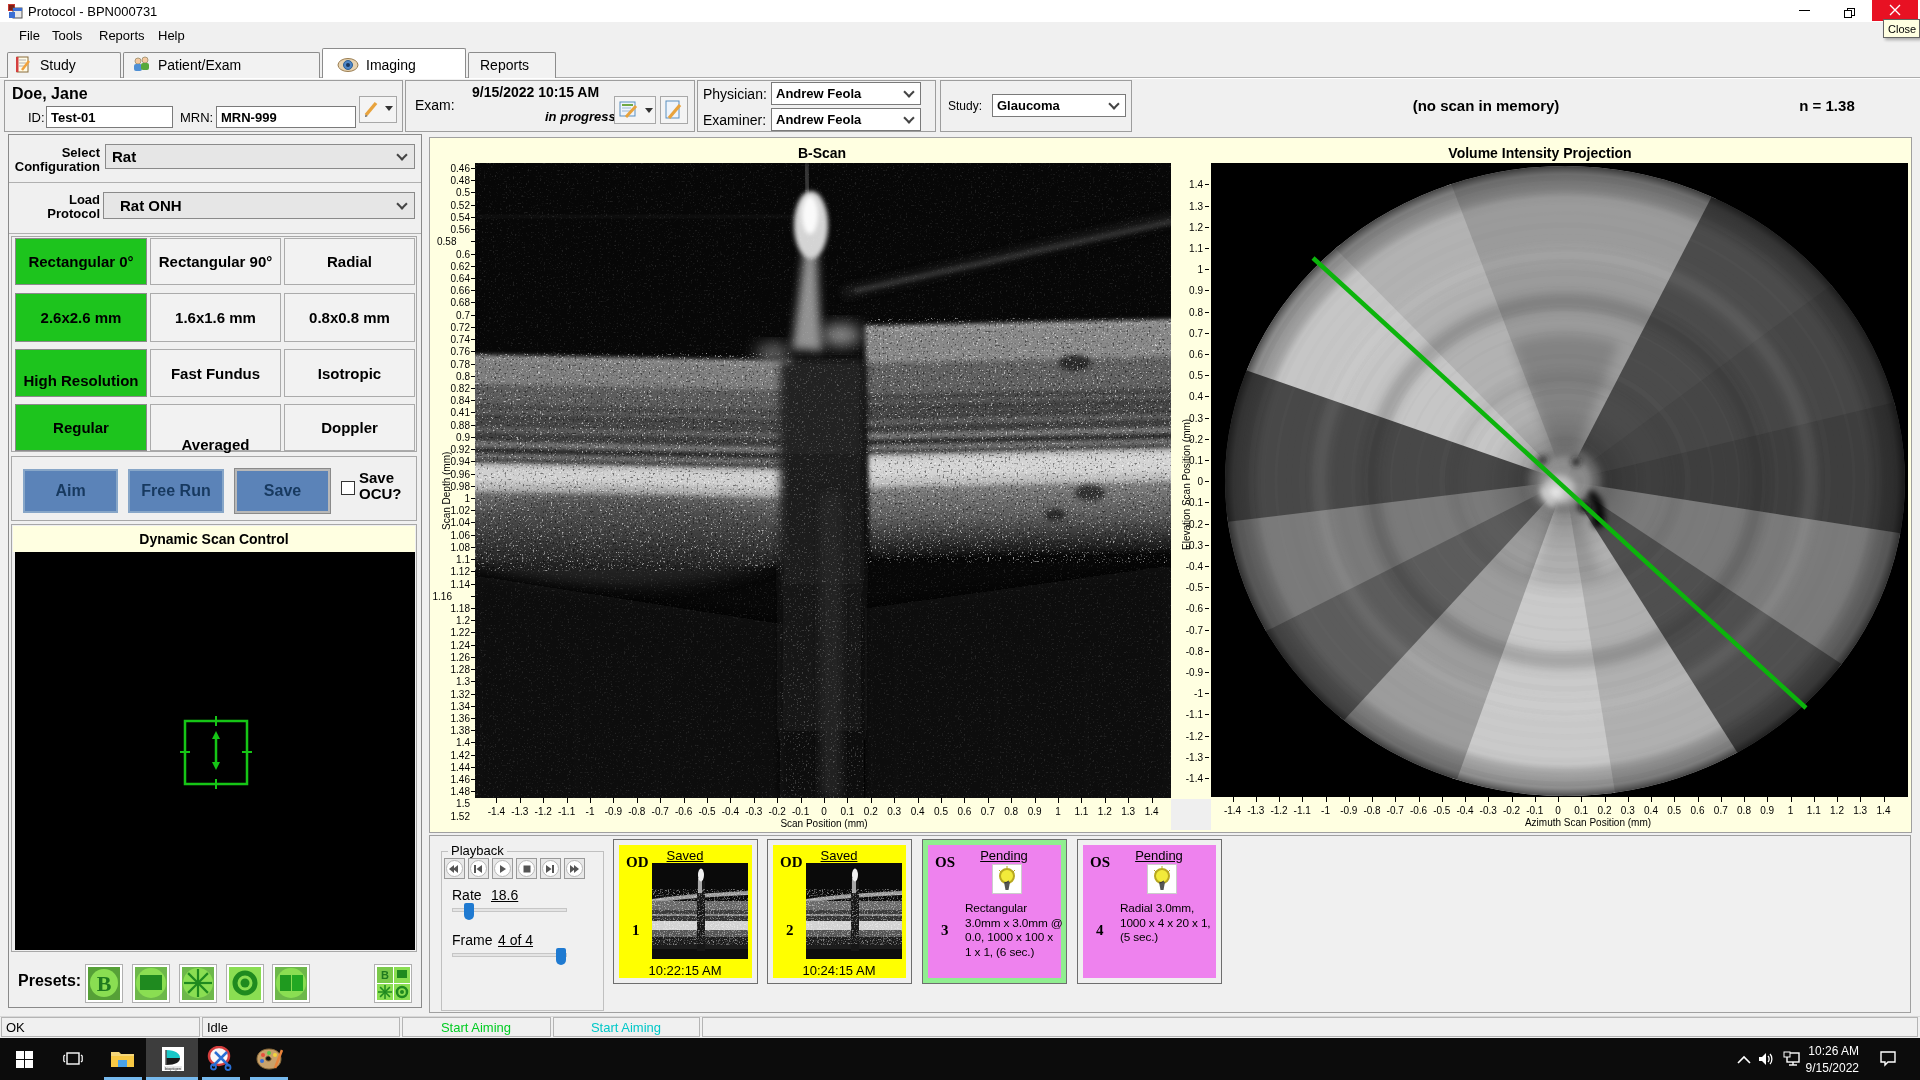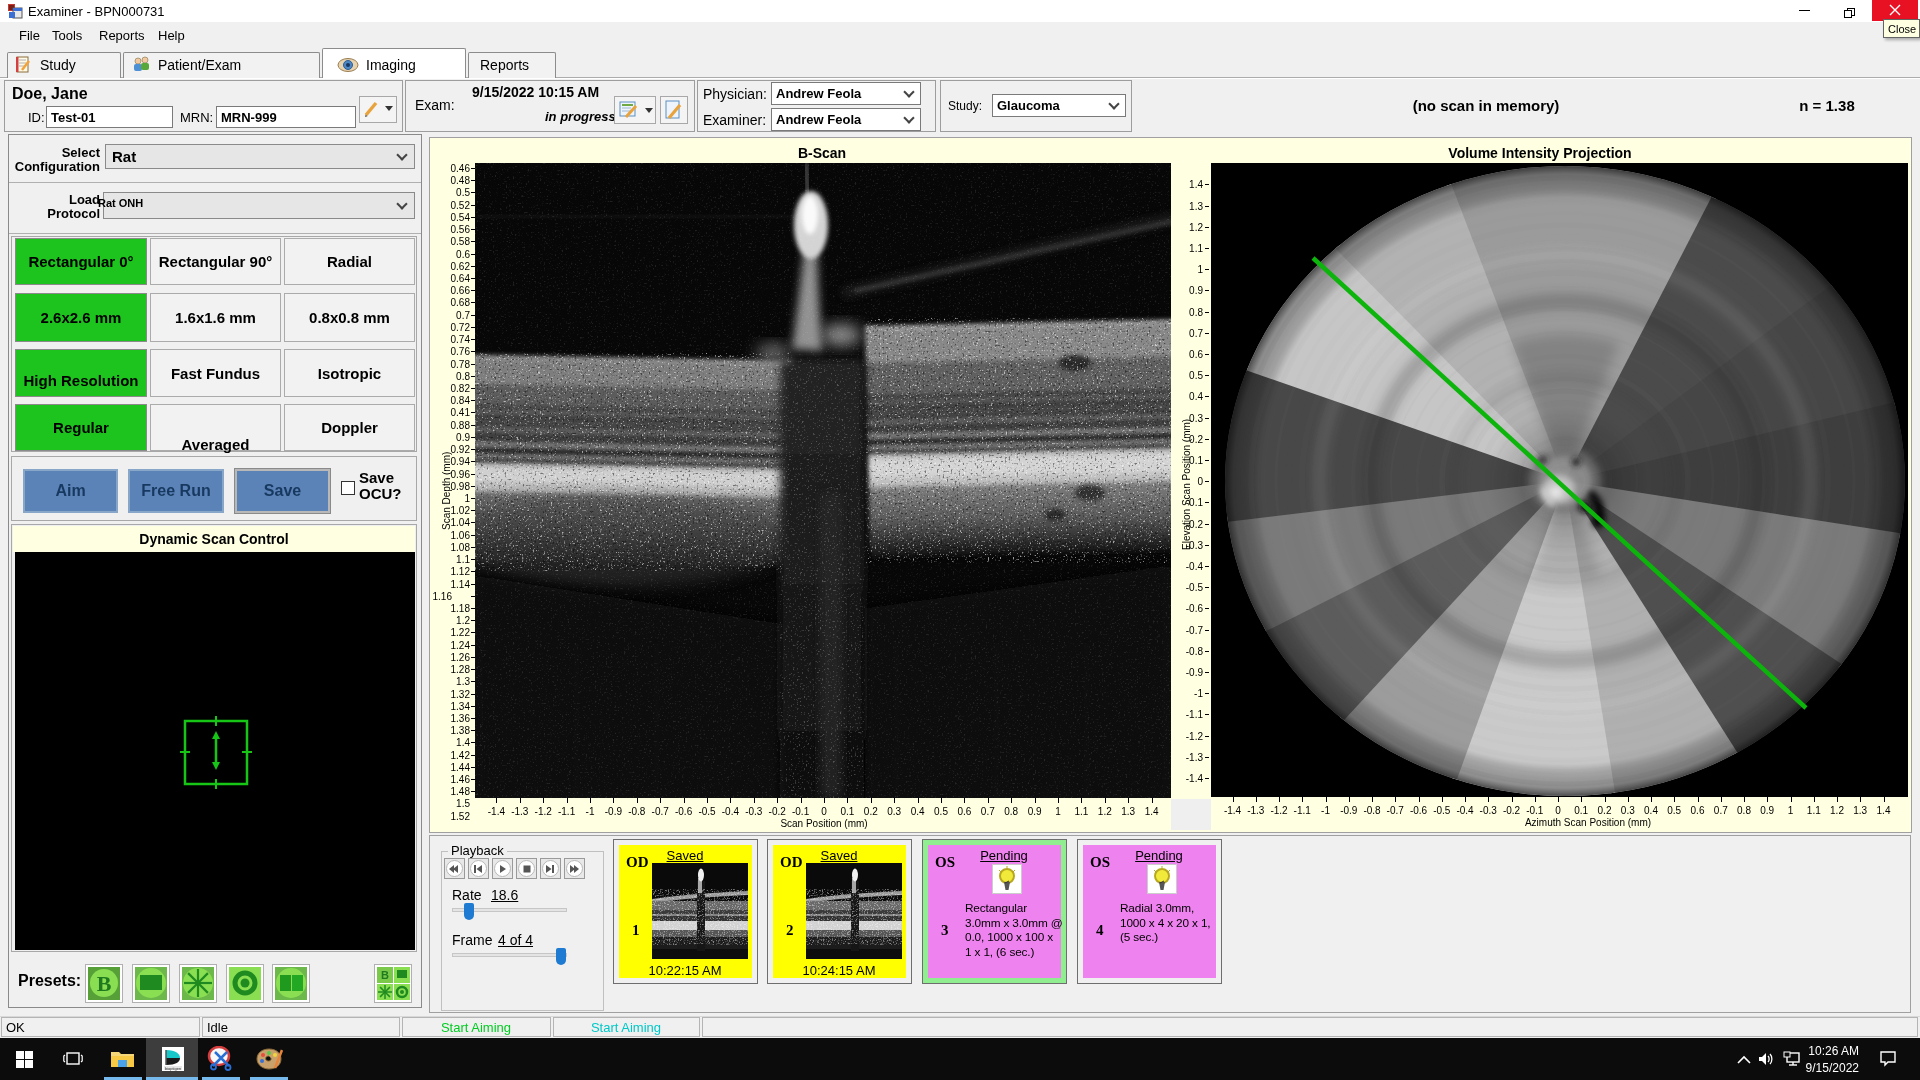--- a/index.html
+++ b/index.html
@@ -23,21 +23,21 @@
 </style></head><body>
 
 <div class="ab" style="left:0;top:0;width:1920px;height:22px;background:#fff"></div>
 <svg class="ab" style="left:7px;top:3px" width="16" height="16">
     <rect x="1" y="1" width="7" height="7" fill="#c8372d"></rect>
     <rect x="2" y="2" width="5" height="5" fill="#7a1f18"></rect>
     <rect x="6" y="5" width="9" height="10" fill="#e8e8e8" stroke="#555"></rect>
     <rect x="6" y="5" width="9" height="3" fill="#3b6fd4"></rect>
     <rect x="2" y="9" width="6" height="6" fill="#3b6fd4"></rect>
   </svg>
-<div class="ab" style="left:28px;top:4px;font-size:13px">Examiner - BPN000731</div>
+<div class="ab" style="left:28px;top:4px;font-size:13px">Protocol - BPN000731</div>
 <div class="ab" style="left:1799px;top:10px;width:11px;height:1px;background:#000"></div>
 <div class="ab" style="left:1847px;top:8px;width:8px;height:8px;border:1px solid #000"></div>
 <div class="ab" style="left:1844px;top:10px;width:8px;height:8px;border:1px solid #000;background:#fff"></div>
 <div class="ab" style="left:1872px;top:0;width:46px;height:21px;background:#e81123"><svg width="46" height="21">
       <path d="M18 5 L28 15 M28 5 L18 15" stroke="#fff" stroke-width="1.4"></path>
     </svg></div>
 <div class="ab" style="left:1883px;top:19px;width:37px;height:19px;background:#ffffe1;border:1px solid #646464;box-shadow:2px 2px 3px rgba(0,0,0,.3);font-size:11px;padding:3px 0 0 4px;z-index:50">Close</div>
 <div class="ab" style="left:0;top:22px;width:1920px;height:26px;background:#f0f0f0"></div>
 <div class="ab" style="left:19px;top:28px;font-size:13px">File</div>
 <div class="ab" style="left:52px;top:28px;font-size:13px">Tools</div>
@@ -122,21 +122,21 @@
 <div class="ab b" style="left:1486px;top:97px;font-size:15px;transform:translateX(-50%)">(no scan in memory)</div>
 <div class="ab b" style="left:1827px;top:97px;font-size:15px;transform:translateX(-50%)">n = 1.38</div>
 <div class="bx" style="left:8px;top:134px;width:414px;height:874px;border-color:#8a8a8a"></div>
 <div class="ab b" style="left:95px;top:146px;width:110px;font-size:13px;text-align:right;line-height:14px;left:-8px;width:108px">Select<br>Configuration</div>
 <div class="cmb" style="left:105px;top:144px;width:310px;height:25px"></div>
 <div class="ab b" style="left:112px;top:148px;font-size:15px">Rat</div>
 <div class="chev" style="left:398px;top:151px"></div>
 <div class="ab" style="left:9px;top:182px;width:412px;height:1px;background:#b0b0b0"></div>
 <div class="ab b" style="left:-8px;top:193px;width:108px;font-size:13px;text-align:right;line-height:14px">Load<br>Protocol</div>
 <div class="cmb" style="left:103px;top:192px;width:312px;height:27px"></div>
-<div class="ab b" style="left:98px;top:197px;font-size:11px">Rat ONH</div>
+<div class="ab b" style="left:120px;top:197px;font-size:15px">Rat ONH</div>
 <div class="chev" style="left:398px;top:200px"></div>
 <div class="ab" style="left:9px;top:233px;width:412px;height:1px;background:#b0b0b0"></div>
 <div class="bx" style="left:11px;top:236px;width:406px;height:216px;border-color:#a8a8a8"></div>
 <div class="gbtn" style="left:15px;top:238px;width:132px;height:47px;padding-top:14px">Rectangular 0°</div>
 <div class="wbtn" style="left:150px;top:238px;width:131px;height:47px;padding-top:14px">Rectangular 90°</div>
 <div class="wbtn" style="left:284px;top:238px;width:131px;height:47px;padding-top:14px">Radial</div>
 <div class="gbtn" style="left:15px;top:293px;width:132px;height:49px;padding-top:15px">2.6x2.6 mm</div>
 <div class="wbtn" style="left:150px;top:293px;width:131px;height:49px;padding-top:15px">1.6x1.6 mm</div>
 <div class="wbtn" style="left:284px;top:293px;width:131px;height:49px;padding-top:15px">0.8x0.8 mm</div>
 <div class="gbtn" style="left:15px;top:349px;width:132px;height:48px;padding-top:22px">High Resolution</div>
@@ -225,21 +225,21 @@
 <div class="lab" style="left:437px;top:175.2px;width:33px;text-align:right">0.48</div>
 <div class="tick" style="left:471px;top:180.2px;width:4px;height:1px"></div>
 <div class="lab" style="left:437px;top:187.4px;width:33px;text-align:right">0.5</div>
 <div class="tick" style="left:471px;top:192.4px;width:4px;height:1px"></div>
 <div class="lab" style="left:437px;top:199.7px;width:33px;text-align:right">0.52</div>
 <div class="tick" style="left:471px;top:204.7px;width:4px;height:1px"></div>
 <div class="lab" style="left:437px;top:211.9px;width:33px;text-align:right">0.54</div>
 <div class="tick" style="left:471px;top:216.9px;width:4px;height:1px"></div>
 <div class="lab" style="left:437px;top:224.1px;width:33px;text-align:right">0.56</div>
 <div class="tick" style="left:471px;top:229.1px;width:4px;height:1px"></div>
-<div class="lab" style="left:437px;top:236.3px;width:33px;text-align:right">0.58</div>
+<div class="lab" style="left:437px;top:236.3px;width:33px;text-align:left">0.58</div>
 <div class="tick" style="left:471px;top:241.3px;width:4px;height:1px"></div>
 <div class="lab" style="left:437px;top:248.5px;width:33px;text-align:right">0.6</div>
 <div class="tick" style="left:471px;top:253.5px;width:4px;height:1px"></div>
 <div class="lab" style="left:437px;top:260.8px;width:33px;text-align:right">0.62</div>
 <div class="tick" style="left:471px;top:265.8px;width:4px;height:1px"></div>
 <div class="lab" style="left:437px;top:273.0px;width:33px;text-align:right">0.64</div>
 <div class="tick" style="left:471px;top:278.0px;width:4px;height:1px"></div>
 <div class="lab" style="left:437px;top:285.2px;width:33px;text-align:right">0.66</div>
 <div class="tick" style="left:471px;top:290.2px;width:4px;height:1px"></div>
 <div class="lab" style="left:437px;top:297.4px;width:33px;text-align:right">0.68</div>

